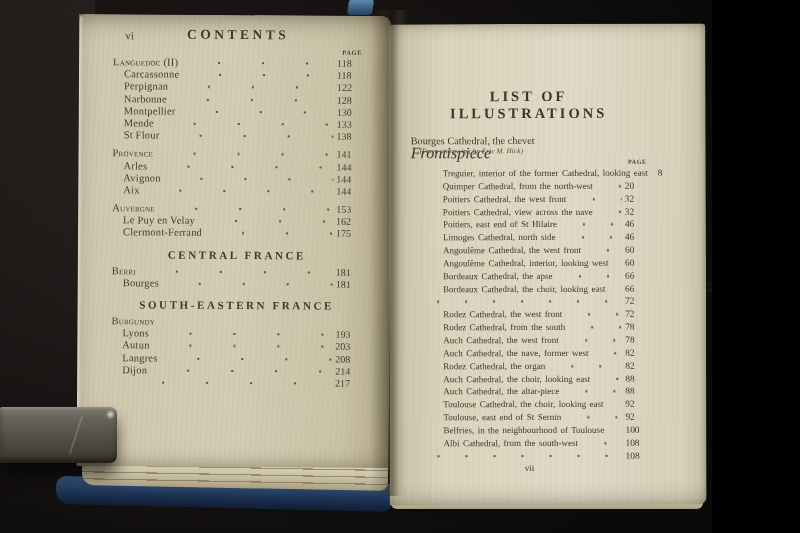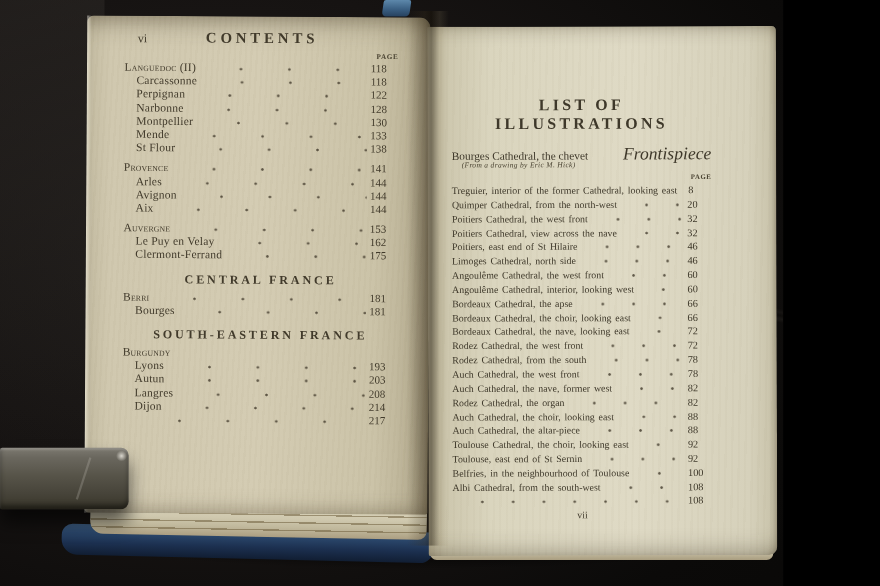--- a/index.html
+++ b/index.html
@@ -76,28 +76,28 @@
   .sc{font-variant:small-caps;letter-spacing:.7px;}
   .dots{flex:1;align-self:stretch;min-width:4px;margin:0 3px;
     background-image:radial-gradient(circle, rgba(62,54,40,.8) .8px, rgba(62,54,40,0) 1.5px);
     background-size:44px 100%;background-position:16px 58%;background-repeat:repeat-x;}
   .num{width:26px;font-size:10px;}
   .sec-heading{text-align:center;font-size:11px;letter-spacing:2.6px;margin:9px 0 5px;font-weight:600;}
   .row-gap{height:6px;}
 
   .rp-content{position:absolute;left:22px;width:236px;top:40px;color:#3e382a;}
   .rp-title{text-align:center;font-size:14.5px;letter-spacing:3px;font-weight:600;margin:24px 0 13px;}
-  .frontis-row{display:flex;align-items:baseline;font-size:10.3px;line-height:12px;height:12px;white-space:nowrap;}
+  .frontis-row{display:flex;align-items:baseline;font-size:10.3px;line-height:12px;height:12px;white-space:nowrap;flex-direction:column;}
   .frontis-row .dots{background-size:56px 100%;opacity:.8;}
   .frontis-page{font-style:italic;font-size:16px;}
   .credit{font-size:6.8px;letter-spacing:.3px;padding-left:9px;height:9px;font-style:italic;color:#4a4332;}
   .rp-col-label{text-align:right;font-size:6.2px;letter-spacing:.5px;margin:2px 0 2px;color:#4a4332;font-weight:600;}
   .ill-rows{margin-top:2px;}
   .ill-row{display:flex;align-items:baseline;font-size:9px;line-height:12.85px;height:12.85px;white-space:nowrap;}
-  .ill-row .lbl{word-spacing:1.2px;}
+  .ill-row .lbl{word-spacing:1.2px;margin-left:32px;}
   .ill-row .dots{background-size:28px 100%;background-position:10px 58%;}
   .ill-row .num{width:22px;font-size:9.4px;}
   .rp-folio{text-align:center;font-size:9px;margin-top:1px;}
 </style>
 </head>
 <body>
 
 <div class="scene">
   <div class="bg-glow"></div>
   <div class="scratches"></div>
@@ -287,21 +287,20 @@
             <span class="lbl">Bordeaux Cathedral, the apse</span>
             <span class="dots"></span>
             <span class="num">66</span>
           </div>
           <div class="ill-row">
             <span class="lbl">Bordeaux Cathedral, the choir, looking east</span>
             <span class="dots"></span>
             <span class="num">66</span>
           </div>
           <div class="ill-row">
-            <span class="lbl">Bordeaux Cathedral, the nave, looking east</span>
             <span class="dots"></span>
             <span class="num">72</span>
           </div>
           <div class="ill-row">
             <span class="lbl">Rodez Cathedral, the west front</span>
             <span class="dots"></span>
             <span class="num">72</span>
           </div>
           <div class="ill-row">
             <span class="lbl">Rodez Cathedral, from the south</span>

